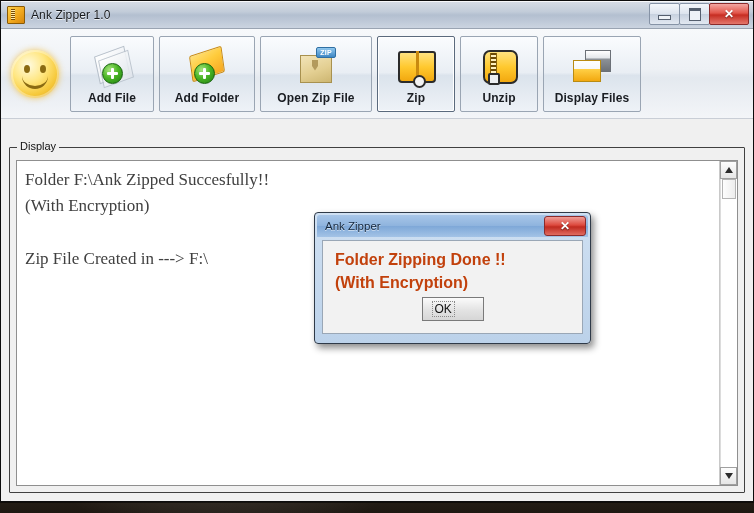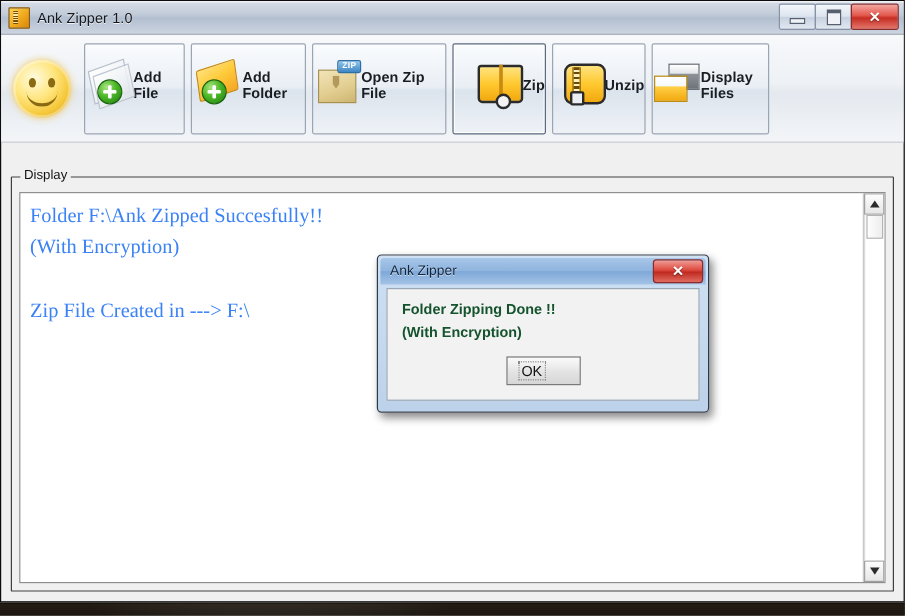--- a/index.html
+++ b/index.html
@@ -87,21 +87,21 @@
   .smiley i{position:absolute;width:6px;height:8px;border-radius:50%;background:#8a6a12;top:15px;}
   .smiley i.l{left:13px;} .smiley i.r{right:13px;}
   .smiley b{
     position:absolute;left:11px;right:11px;top:22px;height:14px;
     border-bottom:3px solid #8a6a12;border-radius:0 0 40px 40px;
   }
   .tbtn{
     height:76px;box-sizing:border-box;
     border:1px solid #9aa5b3;border-radius:2px;
     background:linear-gradient(180deg,#fafcfe 0%,#e9eef4 48%,#dbe3ec 52%,#eef2f7 100%);
-    display:flex;flex-direction:row;align-items:center;justify-content:flex-end;
+    display:flex;flex-direction:column;align-items:center;justify-content:flex-end;
     padding-bottom:6px;cursor:default;position:relative;
   }
   .tbtn.focused{border-color:#5b6a7d;box-shadow:inset 0 0 0 1px #ffffff;}
   .tbtn .lbl{font-size:12px;color:#1a1d22;font-weight:bold;letter-spacing:.1px;}
   .tbtn .ico{height:44px;display:flex;align-items:center;justify-content:center;margin-bottom:3px;}
   
   .ic-file{position:relative;width:40px;height:34px;}
   .ic-file .sheet{
     position:absolute;left:4px;top:2px;width:30px;height:26px;
     background:linear-gradient(150deg,#ffffff 0%,#eef1f5 60%,#dfe4ea 100%);
@@ -200,21 +200,21 @@
   .groupbox .legend{
     position:absolute;left:7px;top:-8px;background:#f0f0f0;padding:0 3px;
     font-size:11px;color:#111;
   }
   .textarea-wrap{
     position:absolute;left:6px;top:12px;right:6px;bottom:6px;
     background:#fff;border:1px solid #8f8f8f;display:flex;overflow:hidden;
   }
   .textarea{
     flex:1;padding:6px 8px;font-family:"Liberation Serif", serif;
-    font-size:17px;color:#3b82f6;line-height:1.55;white-space:pre-wrap;
+    font-size:17px;color:#404040;line-height:1.55;white-space:pre-wrap;
   }
   .vscroll{
     width:17px;flex:none;background:#f0f0f0;border-left:1px solid #c9c9c9;
     display:flex;flex-direction:column;position:relative;
   }
   .sb-btn{
     height:16px;flex:none;border:1px solid #a0a0a0;
     background:linear-gradient(180deg,#fdfdfd,#e6e6e6);
     display:flex;align-items:center;justify-content:center;
   }
@@ -246,21 +246,21 @@
     border:1px solid #8a2b2b;
     background:linear-gradient(180deg,#ef9d97 0%,#dd493e 45%,#c02a20 55%,#e06b60 100%);
     color:#fff;font-size:12px;font-weight:bold;display:flex;align-items:center;justify-content:center;
     text-shadow:0 1px 1px rgba(0,0,0,.5);
   }
   .dlg-body{
     position:absolute;left:7px;right:7px;top:27px;bottom:9px;
     background:#f2f2f2;border:1px solid #9aa7b6;
     padding:10px 12px;box-sizing:border-box;
   }
-  .dlg-line{font-size:12px;color:#14532d;font-weight:bold;margin-bottom:5px;}
+  .dlg-line{font-size:16px;color:#c2410c;font-weight:bold;margin-bottom:5px;}
   .dlg-ok{
     position:absolute;left:50%;transform:translateX(-50%);bottom:12px;
     min-width:42px;padding:3px 9px;
     border:1px solid #7a7a7a;
     background:linear-gradient(180deg,#fbfbfb,#e3e3e3 55%,#d6d6d6);
     font-size:12px;color:#111;text-align:left;
   }
   .dlg-ok span{display:inline-block;border:1px dotted #8a8a8a;padding:0 2px;}
 </style>
 </head>

